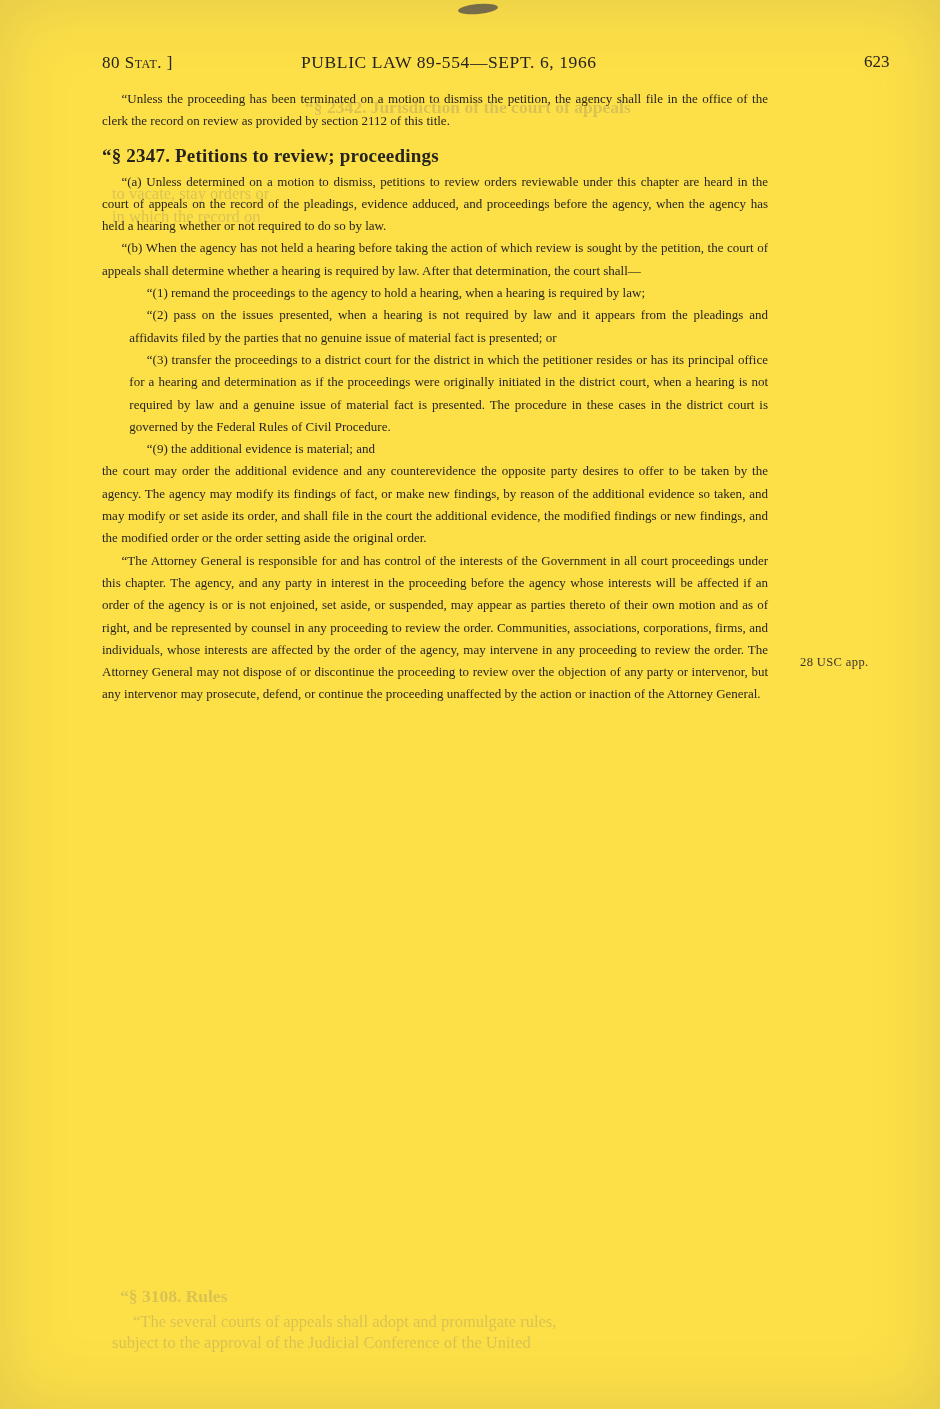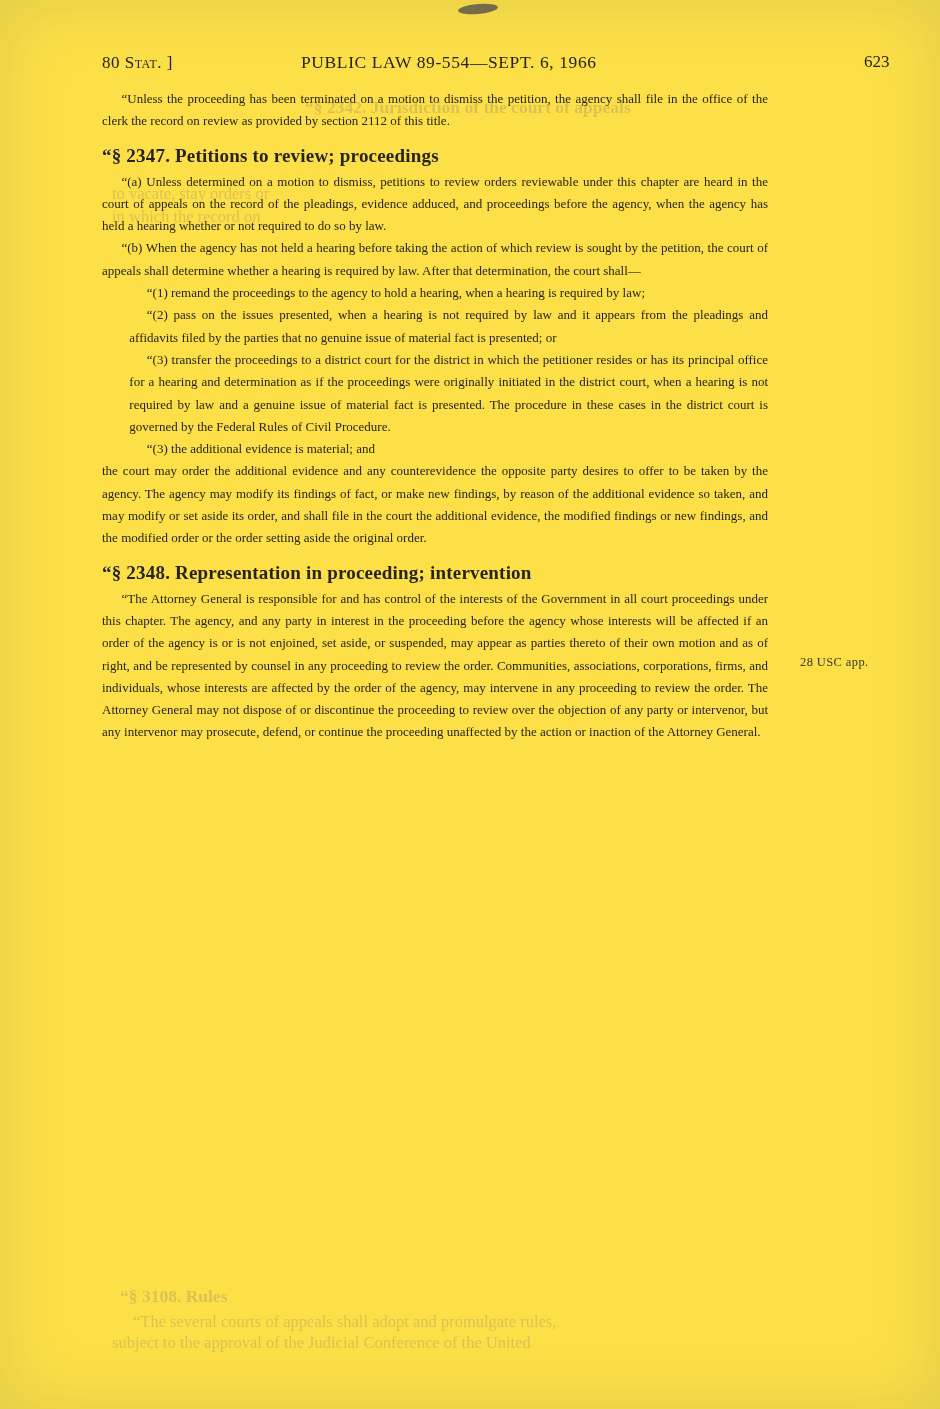--- a/index.html
+++ b/index.html
@@ -106,23 +106,22 @@
   <div class="header-title">PUBLIC LAW 89-554—SEPT. 6, 1966</div>
   <div class="header-page">623</div>
   <div class="content">
       <p class="para normal">“Unless the proceeding has been terminated on a motion to dismiss the petition, the agency shall file in the office of the clerk the record on review as provided by section 2112 of this title.</p>
       <div class="sec-heading">“§ 2347. Petitions to review; proceedings</div>
       <p class="para normal">“(a) Unless determined on a motion to dismiss, petitions to review orders reviewable under this chapter are heard in the court of appeals on the record of the pleadings, evidence adduced, and proceedings before the agency, when the agency has held a hearing whether or not required to do so by law.</p>
       <p class="para normal">“(b) When the agency has not held a hearing before taking the action of which review is sought by the petition, the court of appeals shall determine whether a hearing is required by law.  After that determination, the court shall—</p>
       <p class="para sub">“(1) remand the proceedings to the agency to hold a hearing, when a hearing is required by law;</p>
       <p class="para sub">“(2) pass on the issues presented, when a hearing is not required by law and it appears from the pleadings and affidavits filed by the parties that no genuine issue of material fact is presented; or</p>
       <p class="para sub">“(3) transfer the proceedings to a district court for the district in which the petitioner resides or has its principal office for a hearing and determination as if the proceedings were originally initiated in the district court, when a hearing is not required by law and a genuine issue of material fact is presented.  The procedure in these cases in the district court is governed by the Federal Rules of Civil Procedure.</p>
-      <p class="para sub">“(3) the additional evidence is material; and</p>
+      <p class="para sub">“(9) the additional evidence is material; and</p>
       <p class="para flush">the court may order the additional evidence and any counterevidence the opposite party desires to offer to be taken by the agency.  The agency may modify its findings of fact, or make new findings, by reason of the additional evidence so taken, and may modify or set aside its order, and shall file in the court the additional evidence, the modified findings or new findings, and the modified order or the order setting aside the original order.</p>
-      <div class="sec-heading">“§ 2348. Representation in proceeding; intervention</div>
       <p class="para normal">“The Attorney General is responsible for and has control of the interests of the Government in all court proceedings under this chapter.  The agency, and any party in interest in the proceeding before the agency whose interests will be affected if an order of the agency is or is not enjoined, set aside, or suspended, may appear as parties thereto of their own motion and as of right, and be represented by counsel in any proceeding to review the order.  Communities, associations, corporations, firms, and individuals, whose interests are affected by the order of the agency, may intervene in any proceeding to review the order.  The Attorney General may not dispose of or discontinue the proceeding to review over the objection of any party or intervenor, but any intervenor may prosecute, defend, or continue the proceeding unaffected by the action or inaction of the Attorney General.</p>
     </div>
 <div class="margin-note" style="top: 655px;">28 USC app.</div>
     <div class="ghost bold" style="top: 97px; left: 305px;">“§ 2342. Jurisdiction of the court of appeals</div>
     <div class="ghost" style="top: 163px; left: 112px; margin-top: 44px;">in which the record on</div>
     <div class="ghost" style="top: 184px; left: 112px;">to vacate, stay orders or</div>
     <div class="ghost bold" style="top: 1286px; left: 120px;">“§ 3108. Rules</div>
     <div class="ghost" style="top: 1312px; left: 133px;">“The several courts of appeals shall adopt and promulgate rules,</div>
     <div class="ghost" style="top: 1333px; left: 112px;">subject to the approval of the Judicial Conference of the United</div>
   </div>

